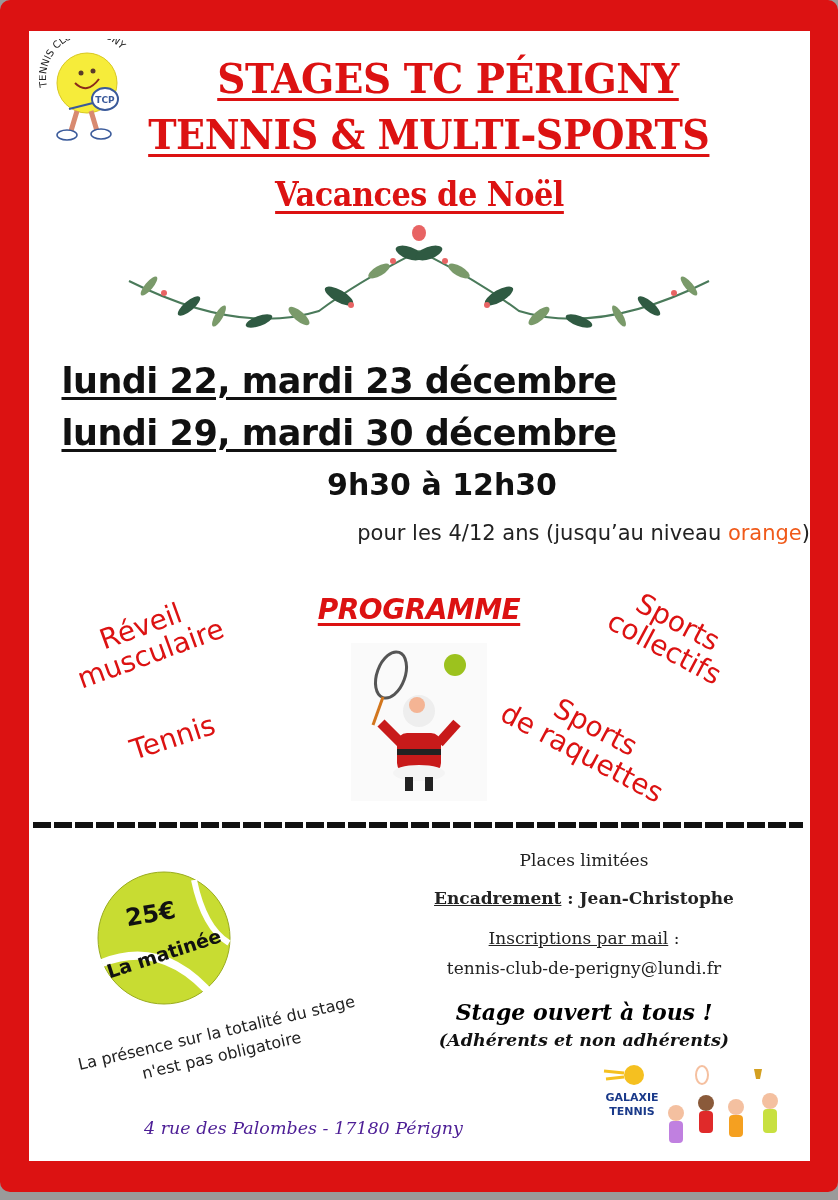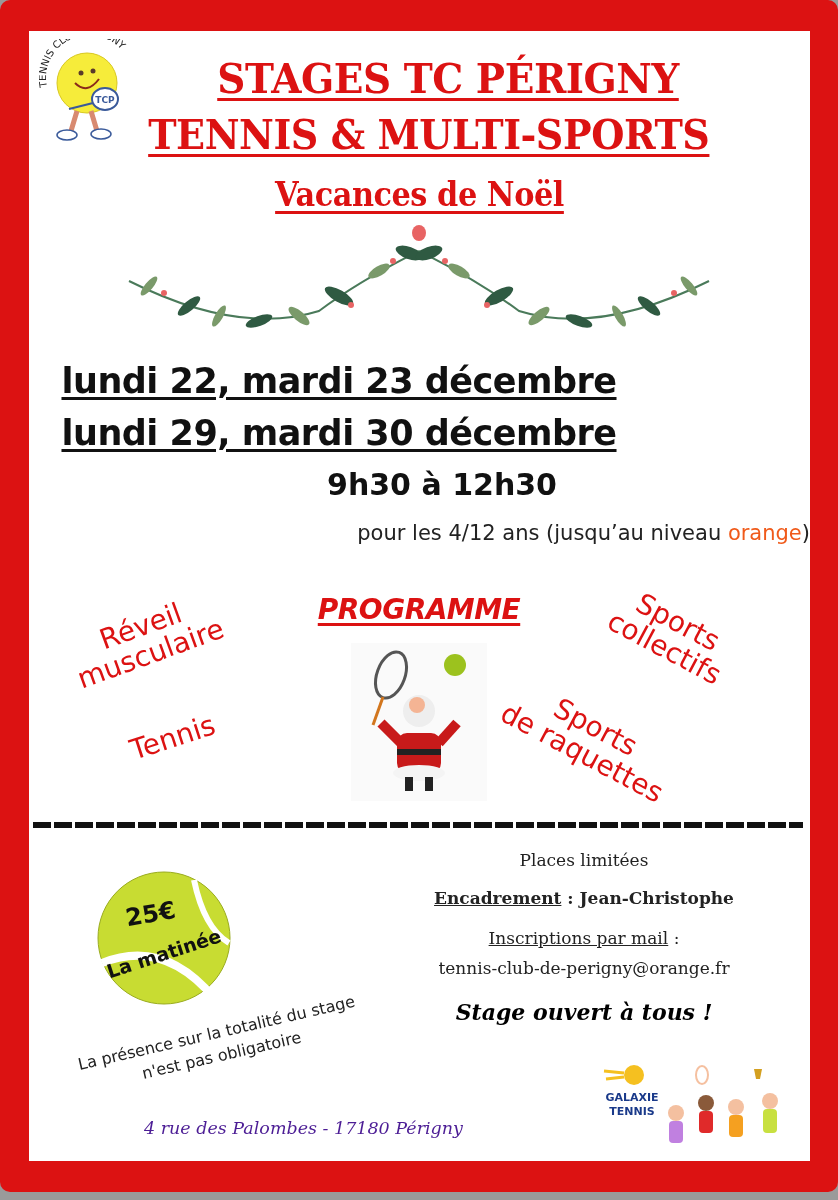--- a/index.html
+++ b/index.html
@@ -167,22 +167,23 @@
       <circle cx="70" cy="70" r="66" fill="#c8dc32" stroke="#9aac20" stroke-width="1"></circle>
       <path d="M8,95 Q70,70 120,130" stroke="#fff" stroke-width="8" fill="none"></path>
       <path d="M100,12 Q110,60 135,75" stroke="#fff" stroke-width="6" fill="none"></path>
       <text x="58" y="54" font-family="DejaVu Sans" font-weight="bold" font-size="24" fill="#111" text-anchor="middle" transform="rotate(-10 58 54)">25€</text>
       <text x="72" y="92" font-family="DejaVu Sans" font-weight="bold" font-size="19" fill="#111" text-anchor="middle" transform="rotate(-18 72 92)">La matinée</text>
     </svg>
 
     <div class="abs serif info places">Places limitées</div>
     <div class="abs serif info encad"><span class="u">Encadrement</span><span> : Jean-Christophe</span></div>
     <div class="abs serif info inscr"><span class="u">Inscriptions par mail</span><span> :</span></div>
-    <div class="abs serif info mail">tennis-club-de-perigny@orange.fr</div>
+    <div class="abs serif info mail">tennis-club-de-perigny@lundi.fr</div>
     <div class="abs serif info ouvert">Stage ouvert à tous !</div>
+    <div class="abs serif info ouvert2">(Adhérents et non adhérents)</div>
 
     <div class="abs presence">
       <div>La présence sur la totalité du stage</div>
       <div>n'est pas obligatoire</div>
     </div>
 
     <div class="abs serif address">4 rue des Palombes - 17180 Périgny</div>
 
     <svg class="abs galaxie" viewBox="0 0 215 100">
       <circle cx="40" cy="14" r="10" fill="#f5c020"></circle>

